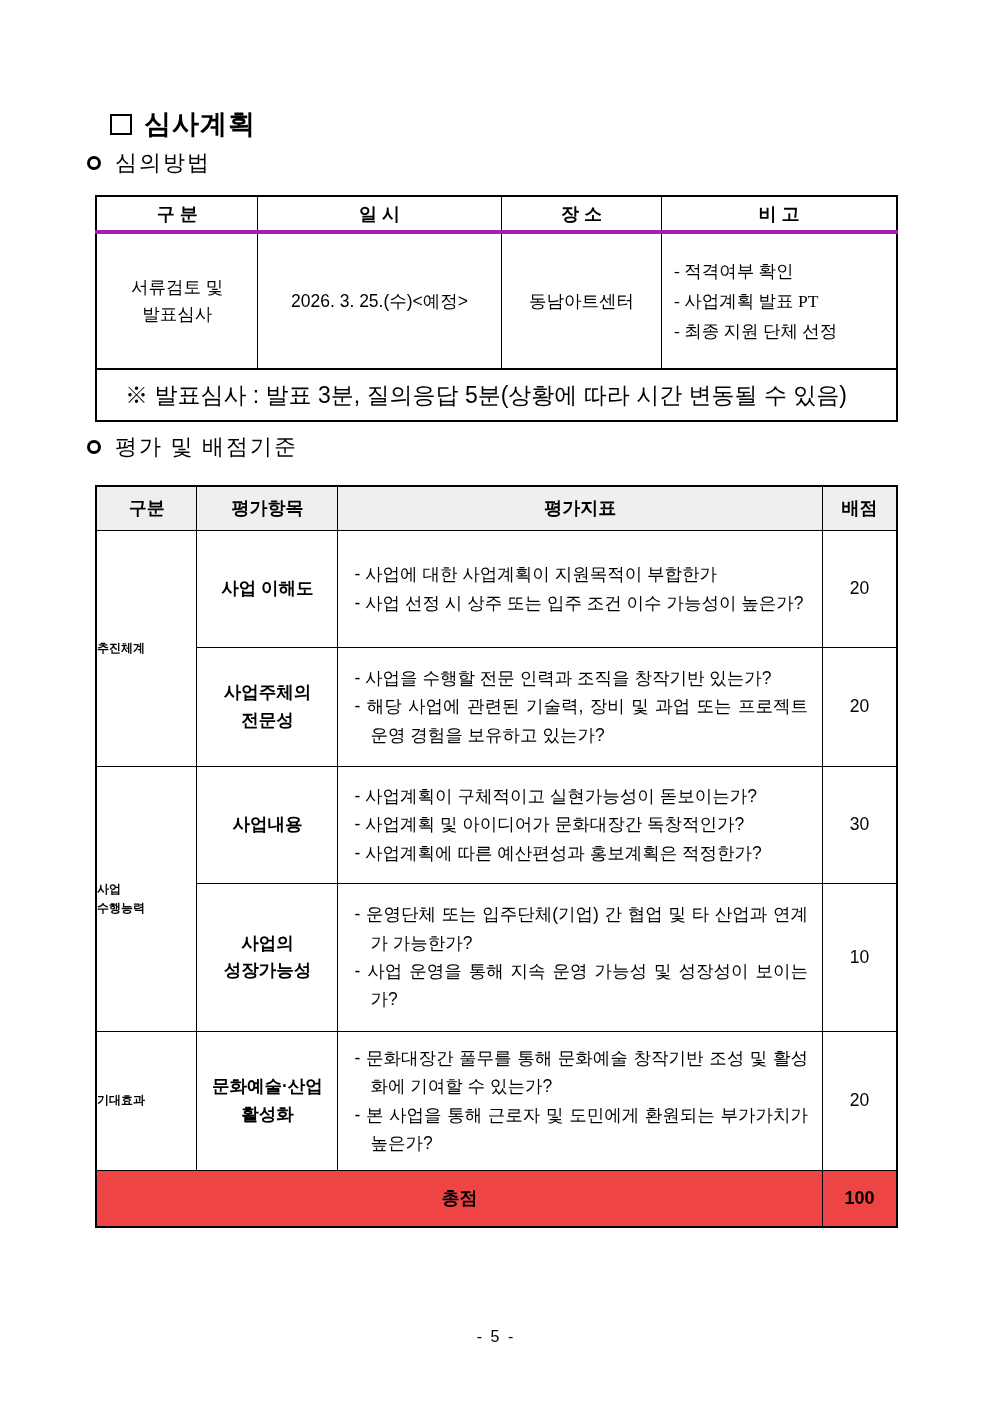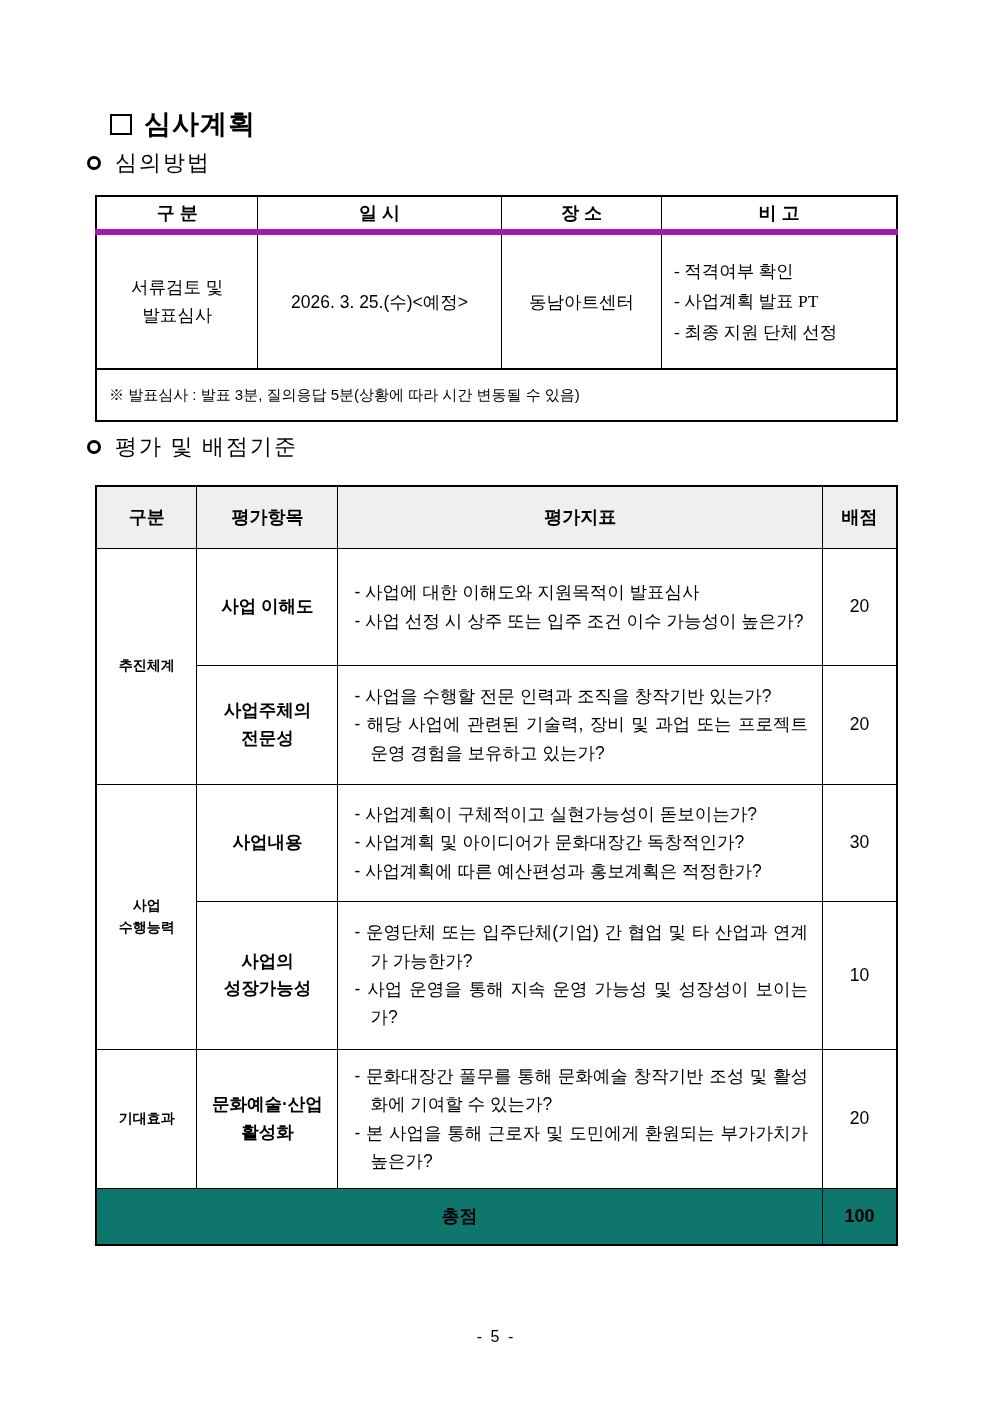--- a/index.html
+++ b/index.html
@@ -44,49 +44,49 @@
     border-collapse: collapse; table-layout: fixed;
     width: 803px; position: absolute; left: 95px;
     background: #fff;
   }
   th, td { border: 1px solid #000; vertical-align: middle; }
   table { border: 2px solid #000; }
   th { font-weight: bold; }
 
   
   .t1 { top: 195px; font-size: 17.5px; }
-  .t1 th { height: 36px; border-bottom: 6px solid #a21caf; font-size: 18px; }
+  .t1 th { height: 36px; border-bottom: 4px solid #a21caf; font-size: 18px; }
   .t1 td { text-align: center; }
   .t1 .body-row td { height: 137px; }
   .t1 .notes-cell { text-align: left; padding: 10px 12px; font-family: Liberation Serif, serif; }
   .t1 .notes-cell .note-line { line-height: 1.72; text-align: left; }
   .t1 .foot-row td {
     border-top: 2px solid #000; height: 52px;
-    text-align: left; padding: 6px 12px; font-size: 15px;
+    text-align: left; padding: 6px 28px; font-size: 23px;
   }
   .preline { white-space: pre-line; line-height: 1.55; }
 
   
   .t2 { top: 485px; font-size: 17.5px; }
-  .t2 th { height: 62px; background: #efefef; font-size: 18px; }
-  .t2 .cat-cell { text-align: center; font-weight: bold; font-size: 14px; }
+  .t2 th { height: 44px; background: #efefef; font-size: 18px; }
+  .t2 .cat-cell { font-weight: bold; font-size: 12px; }
   .t2 .item-cell { text-align: center; font-weight: bold; padding: 4px 6px; }
   .t2 .ind-cell { padding: 10px 14px 10px 16px; }
   .t2 .ind {
     padding-left: 16px; text-indent: -16px;
     text-align: justify; line-height: 1.62;
   }
   .t2 .score-cell { text-align: center; }
   .t2 .r1 td { height: 117px; }
   .t2 .r2 td { height: 119px; }
   .t2 .r3 td { height: 117px; }
   .t2 .r4 td { height: 148px; }
   .t2 .r5 td { height: 139px; }
   .t2 .total-row td {
-    height: 57px; background: #0f766e;
+    height: 57px; background: #ef4444;
     text-align: center; font-weight: bold; font-size: 18px;
   }
 
   
   .page-number {
     position: absolute; left: 0; top: 1328px; width: 100%;
     text-align: center; font-size: 16px; letter-spacing: 2px;
     font-family: "Liberation Sans", sans-serif;
   }
 </style>
@@ -151,21 +151,21 @@
     <th>구분</th>
     <th>평가항목</th>
     <th>평가지표</th>
     <th>배점</th>
   </tr>
 
   <tr class="r1">
     <td class="cat-cell preline" rowspan="2">추진체계</td>
     <td class="item-cell preline">사업 이해도</td>
     <td class="ind-cell">
-      <div class="ind">- 사업에 대한 이해도와 지원목적이 발표심사</div>
+      <div class="ind">- 사업에 대한 사업계획이 지원목적이 부합한가</div>
       <div class="ind">- 사업 선정 시 상주 또는 입주 조건 이수 가능성이 높은가?</div>
     </td>
     <td class="score-cell">20</td>
   </tr>
 
   <tr class="r2">
     <td class="item-cell preline">사업주체의
 전문성</td>
     <td class="ind-cell">
       <div class="ind">- 사업을 수행할 전문 인력과 조직을 창작기반 있는가?</div>

